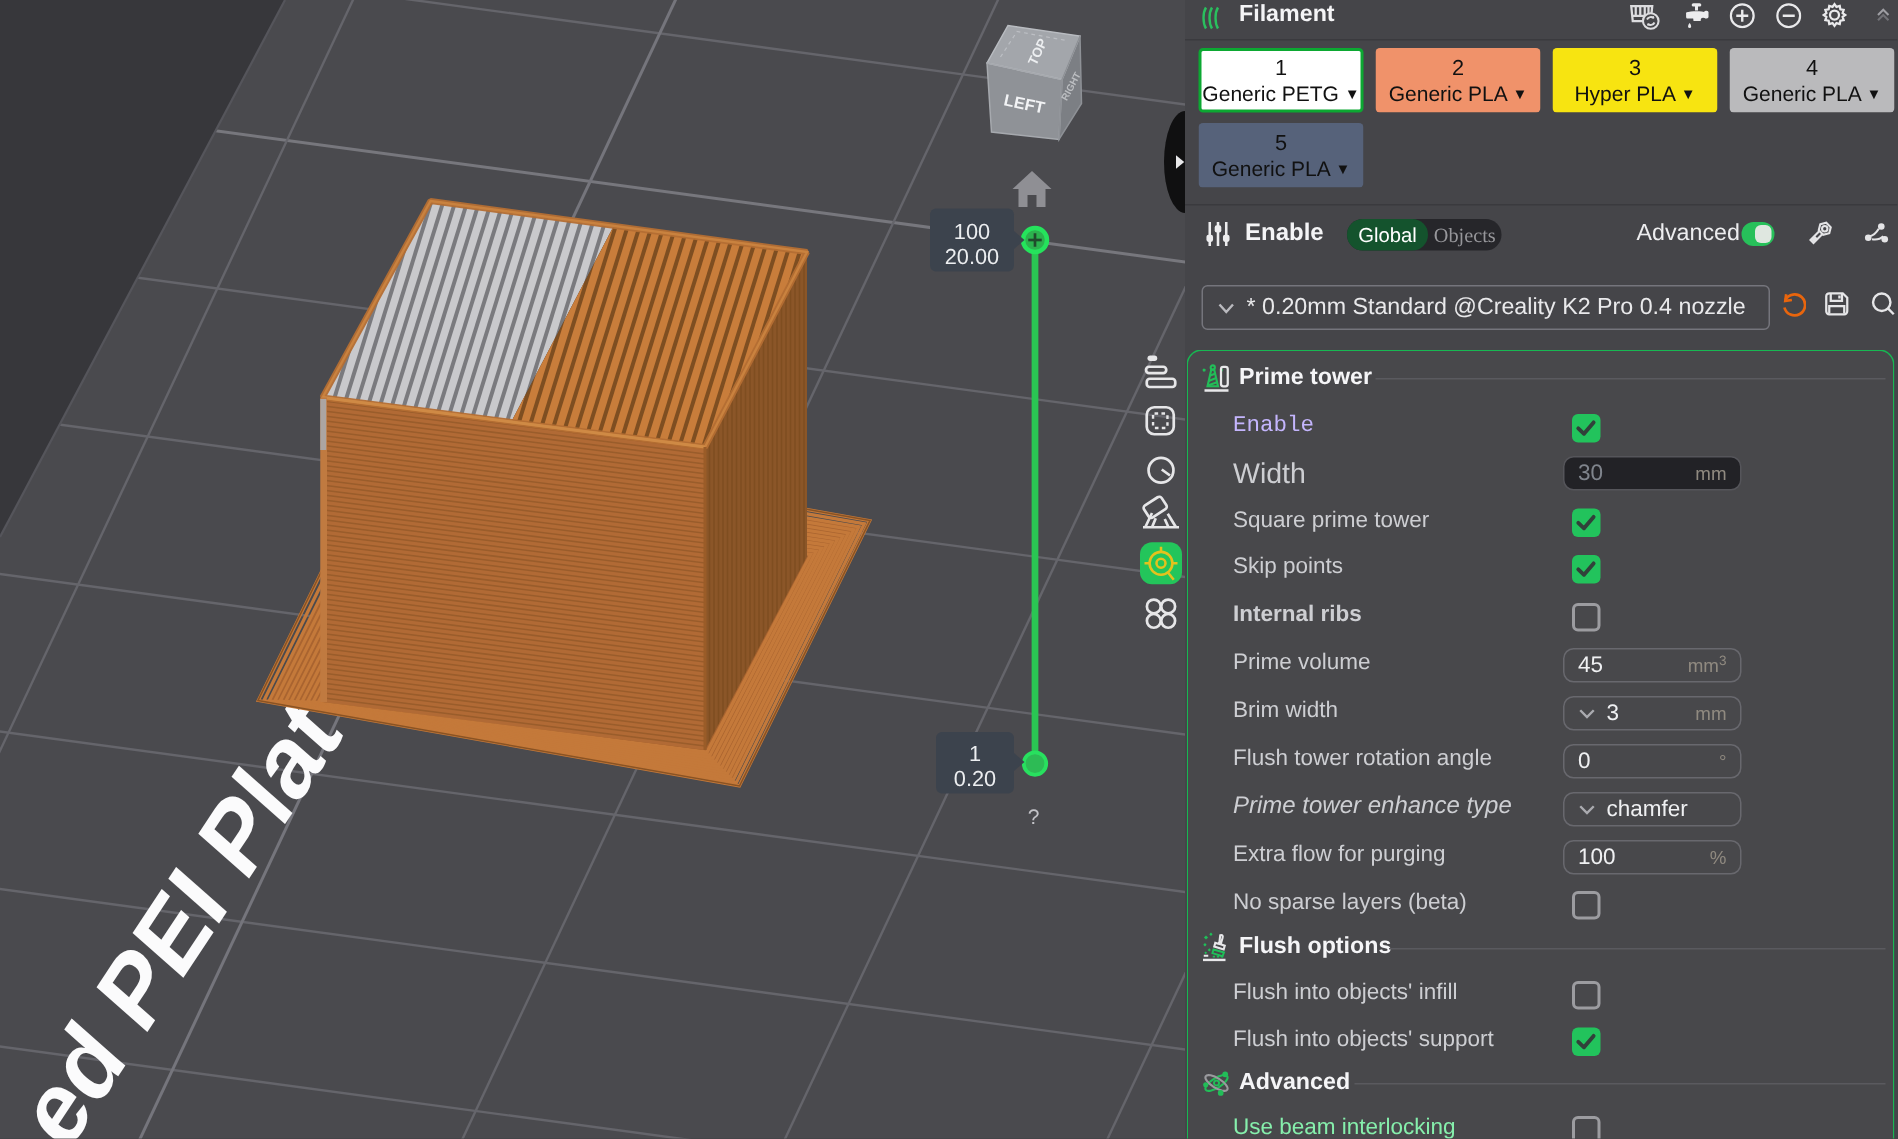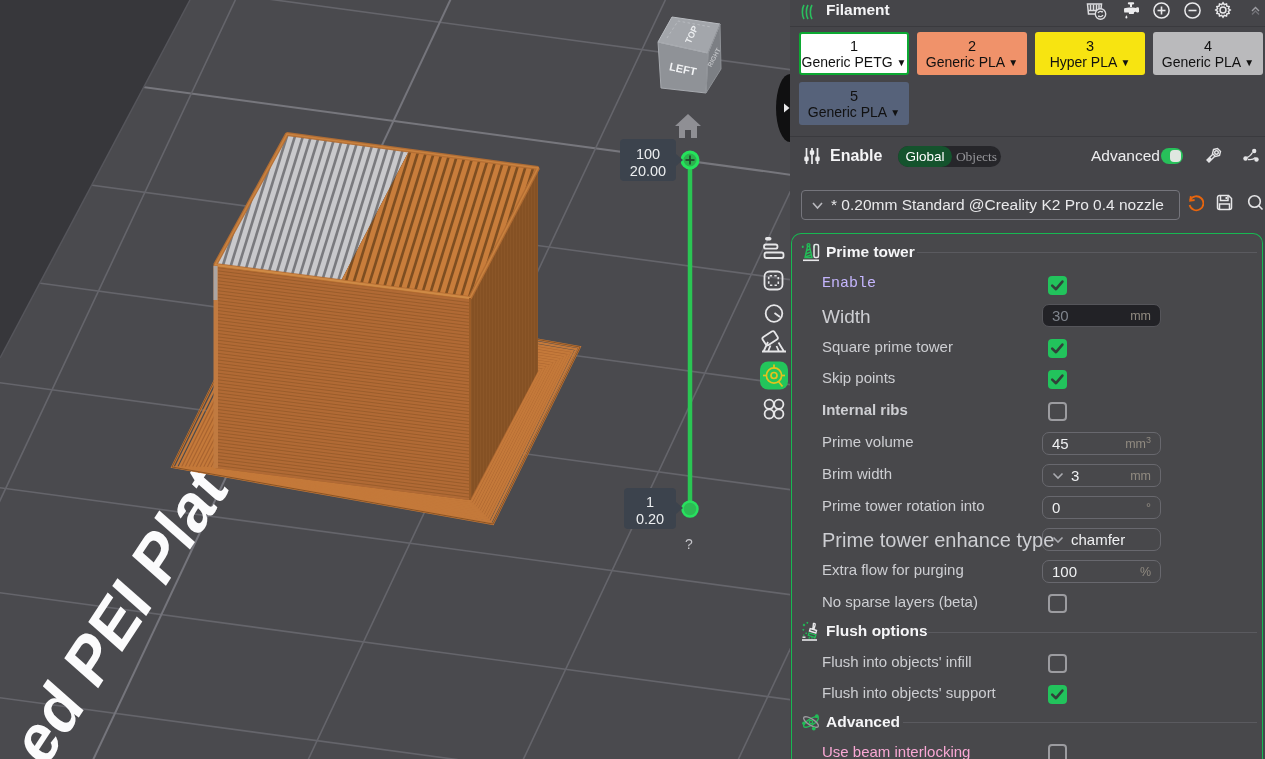--- a/index.html
+++ b/index.html
@@ -491,26 +491,26 @@
       <span style="margin-left:auto;color:#908a80;font-size:12.5px;">mm<sup style="font-size:9px;">3</sup></span>
     </div>
 <div style="position:absolute;left:822px;top:465px;font-size:15px;color:#cdced2;">Brim width</div>
 <div style="position:absolute;left:1042px;top:464px;width:119px;height:23px;border:1px solid #68686e;border-radius:7px;box-sizing:border-box;display:flex;align-items:center;padding:0 9px;">
       <svg width="12" height="8" style="margin-right:7px;">
         <path d="M1.5 1.5 L6 6 L10.5 1.5" stroke="#aaabb0" stroke-width="1.6" fill="none"></path>
       </svg>
       <span style="color:#eff0f2;font-size:15px;">3</span>
       <span style="margin-left:auto;color:#908a80;font-size:12.5px;">mm</span>
     </div>
-<div style="position:absolute;left:822px;top:497px;font-size:15px;color:#cdced2;">Prime tower rotation into</div>
+<div style="position:absolute;left:822px;top:497px;font-size:15px;color:#cdced2;">Flush tower rotation angle</div>
 <div style="position:absolute;left:1042px;top:496px;width:119px;height:23px;border:1px solid #68686e;border-radius:7px;box-sizing:border-box;display:flex;align-items:center;padding:0 9px;">
       <span style="color:#eff0f2;font-size:15px;">0</span>
       <span style="margin-left:auto;color:#908a80;font-size:12.5px;">°</span>
     </div>
-<div style="position:absolute;left:822px;top:529px;font-size:20px;color:#cdced2;">Prime tower enhance type</div>
+<div style="position:absolute;left:822px;top:529px;font-size:16px;color:#cdced2;font-style:italic;">Prime tower enhance type</div>
 <div style="position:absolute;left:1042px;top:528px;width:119px;height:23px;border:1px solid #68686e;border-radius:7px;box-sizing:border-box;display:flex;align-items:center;padding:0 9px;">
       <svg width="12" height="8" style="margin-right:7px;">
         <path d="M1.5 1.5 L6 6 L10.5 1.5" stroke="#aaabb0" stroke-width="1.6" fill="none"></path>
       </svg>
       <span style="color:#eff0f2;font-size:15px;">chamfer</span>
       <span style="margin-left:auto;color:#908a80;font-size:12.5px;"></span>
     </div>
 <div style="position:absolute;left:822px;top:561px;font-size:15px;color:#cdced2;">Extra flow for purging</div>
 <div style="position:absolute;left:1042px;top:560px;width:119px;height:23px;border:1px solid #68686e;border-radius:7px;box-sizing:border-box;display:flex;align-items:center;padding:0 9px;">
       <span style="color:#eff0f2;font-size:15px;">100</span>
@@ -547,14 +547,14 @@
 <ellipse cx="10" cy="10" rx="8.5" ry="3.2" transform="rotate(-32 10 10)" stroke="#22bd58"></ellipse>
 <ellipse cx="10" cy="10" rx="8.5" ry="3.2" transform="rotate(32 10 10)" stroke="#9a9a9e"></ellipse>
 </g>
 <circle cx="10" cy="10" r="1.7" fill="none" stroke="#22bd58" stroke-width="1.3"></circle>
 <circle cx="15.8" cy="4.2" r="1.9" fill="#22bd58"></circle>
 <circle cx="2.8" cy="11.2" r="1.7" fill="#22bd58"></circle>
 <circle cx="12.8" cy="16.6" r="1.9" fill="#22bd58"></circle>
 </svg></div>
     <div style="position:absolute;left:826px;top:713px;font-size:15.5px;font-weight:bold;color:#f5f5f7;">Advanced</div>
     <div style="position:absolute;left:903px;top:722px;width:354px;height:1px;background:#5a5a5f;"></div>
-<div style="position:absolute;left:822px;top:743px;font-size:15px;color:#f9a8d4;">Use beam interlocking</div>
+<div style="position:absolute;left:822px;top:743px;font-size:15px;color:#86efac;">Use beam interlocking</div>
 <div style="position:absolute;left:1048px;top:744px;width:18.5px;height:18.5px;border:2px solid #9c9ca0;border-radius:4px;box-sizing:border-box;"></div>
 </div>
 </body></html>

